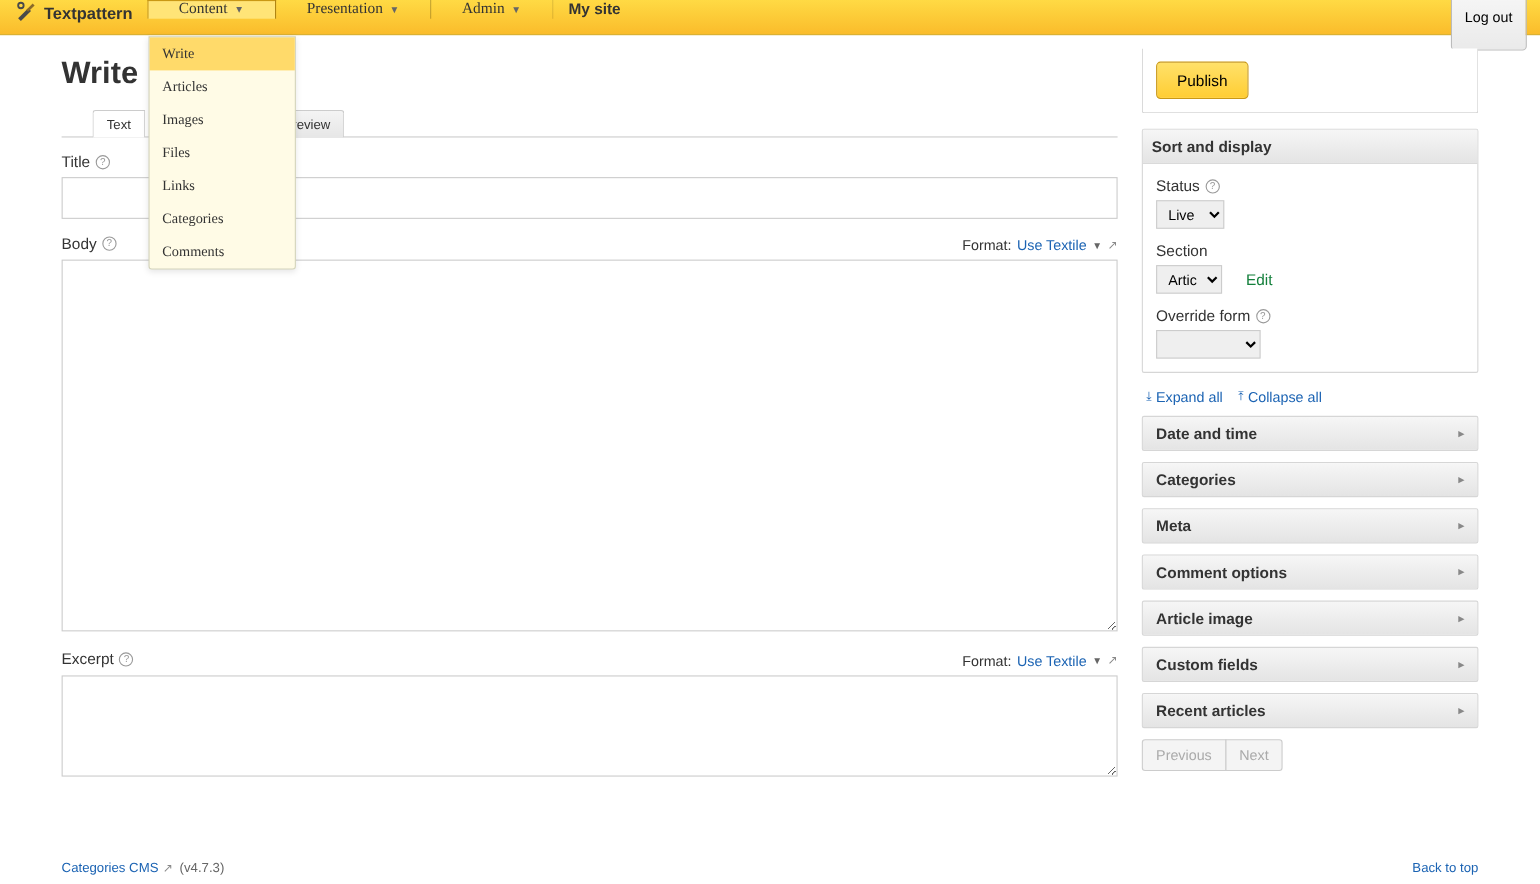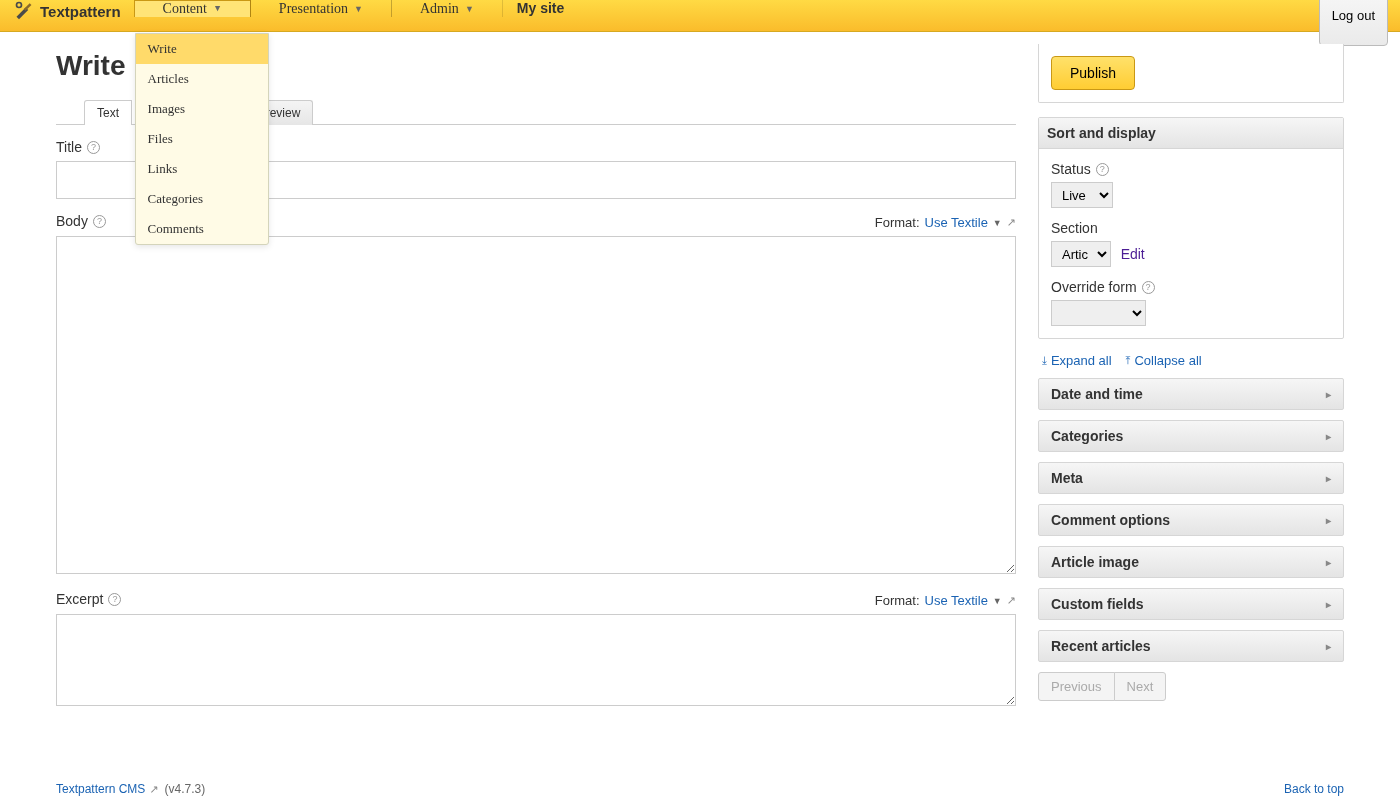--- a/index.html
+++ b/index.html
@@ -46,21 +46,21 @@
 textarea.body-ta { width: 100%; height: 338px; border: 1px solid #ccc; padding: 6px 8px; font-size: 13px; resize: vertical; }
 textarea.excerpt-ta { width: 100%; height: 92px; border: 1px solid #ccc; padding: 6px 8px; font-size: 13px; resize: vertical; }
 
 .panel { border: 1px solid #d6d6d6; border-radius: 2px; background: #fff; margin-bottom: 14px; }
 .panel-head { background: linear-gradient(#f6f6f6,#e4e4e4); border-bottom: 1px solid #d6d6d6; padding: 7px 8px; font-weight: 700; font-size: 14px; display: flex; justify-content: space-between; align-items: center; }
 .panel-body { padding: 12px; }
 .panel-body .row { margin-bottom: 12px; }
 .panel-body .row:last-child { margin-bottom: 0; }
 .panel-body label { display: flex; align-items: center; gap: 5px; font-size: 14px; margin-bottom: 5px; }
 .panel-body select { border: 1px solid #ccc; padding: 4px 6px; font-size: 13px; height: 26px; }
-.panel-body .editlink { color: #4c1d95; margin-left: 6px; cursor: pointer; font-size: 14px; }
+.panel-body .editlink { color: #15803d; margin-left: 18px; cursor: pointer; font-size: 14px; }
 
 .publish-btn { background: linear-gradient(#ffe16a,#ffcd33); border: 1px solid #c99815; border-radius: 4px; padding: 8px 18px; font-size: 14px; font-weight: 400; cursor: pointer; }
 
 .expand-row { display: flex; gap: 14px; margin: 8px 0 10px 4px; font-size: 13px; }
 .expand-row a { color: #1b63b3; cursor: pointer; display: flex; align-items: center; gap: 4px; }
 .expand-ic { font-size: 11px; color: #1b63b3; }
 
 .collapsed { background: linear-gradient(#f6f6f6,#e4e4e4); border: 1px solid #d6d6d6; border-radius: 2px; padding: 7px 12px; font-weight: 700; font-size: 14px; display: flex; justify-content: space-between; align-items: center; margin-bottom: 10px; cursor: pointer; }
 .collapsed .chev { font-size: 10px; color: #888; }
 
@@ -247,17 +247,17 @@
       </div>
 
     <div class="pager">
       <button>Previous</button>
       <button>Next</button>
     </div>
   </div>
 </div>
 
 <div class="footer">
-  <span class="link">Textpattern CMS</span>
+  <span class="link">Categories CMS</span>
   <span class="ext-icon" style="margin-left:4px;">↗</span>
   <span class="ver">(v4.7.3)</span>
   <span class="btt">Back to top</span>
 </div>
 
 </body></html>

